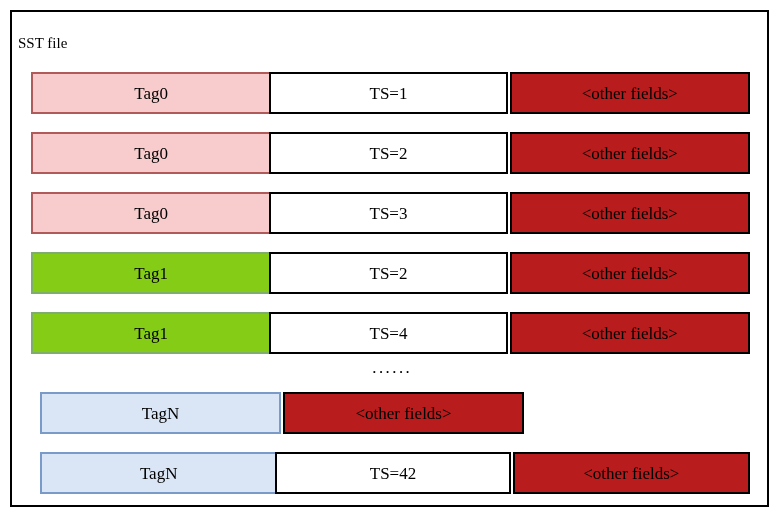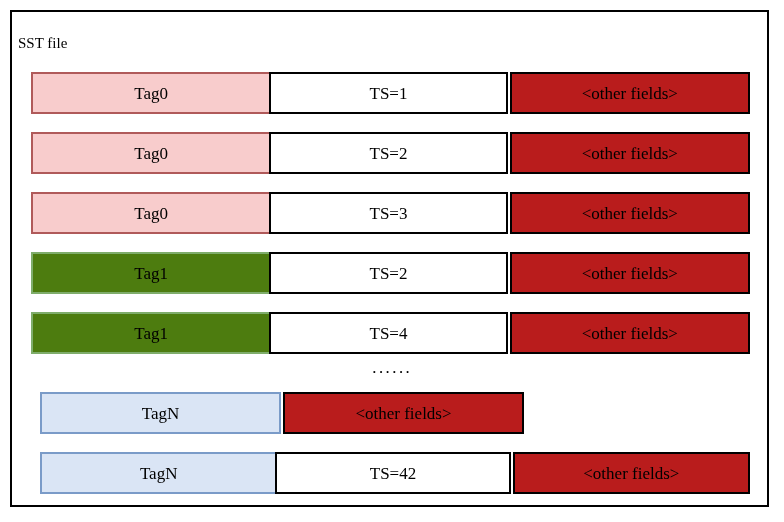--- a/index.html
+++ b/index.html
@@ -82,21 +82,21 @@
     margin-left: 2px;
     background: #b91c1c;
   }
 
   
   .tag-red {
     background: #f8cccc;
     border-color: #b05a5a;
   }
   .tag-green {
-    background: #4d7c0f;
+    background: #84cc16;
     border-color: #7fad6b;
   }
   .tag-blue {
     background: #dae5f5;
     border-color: #7a9bc8;
     margin-left: 9px;
   }
 
   .ellipsis-row {
     position: absolute;

